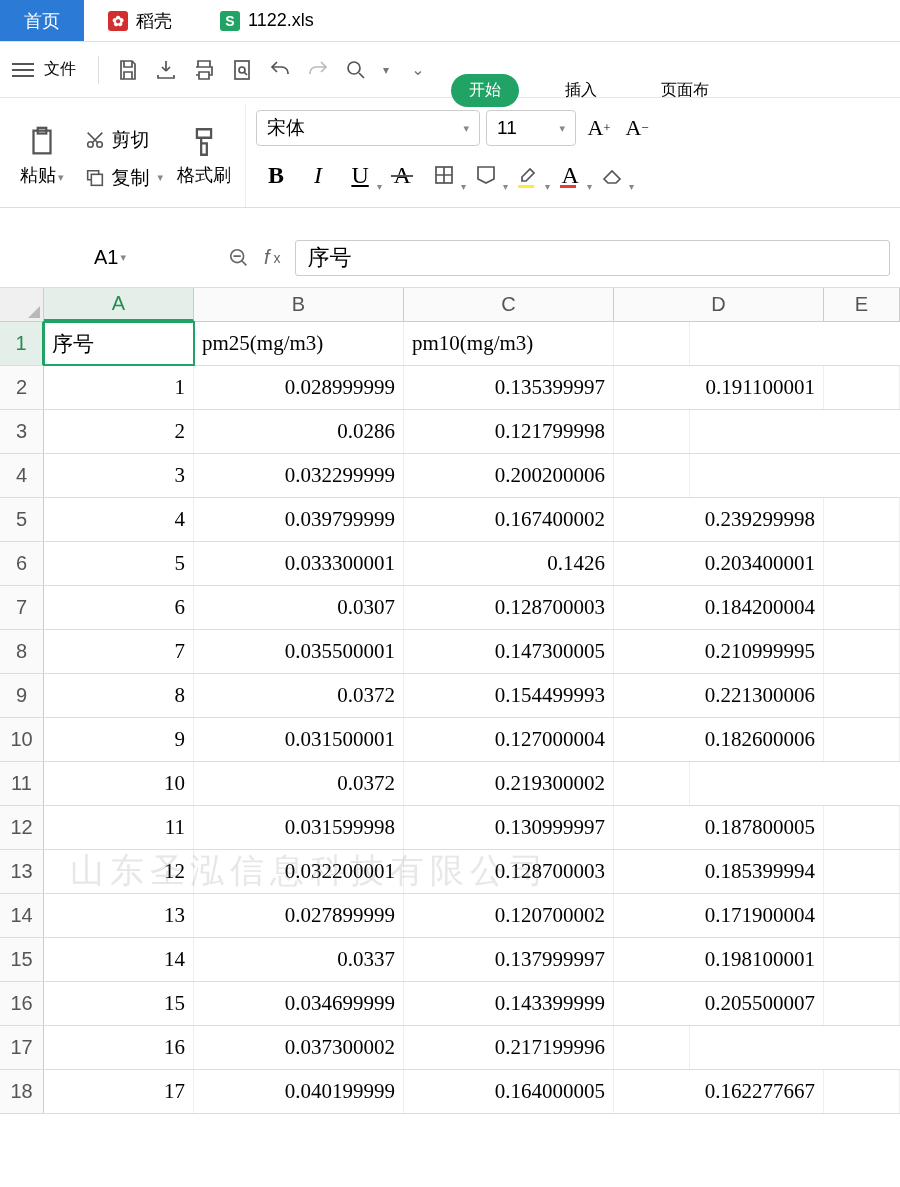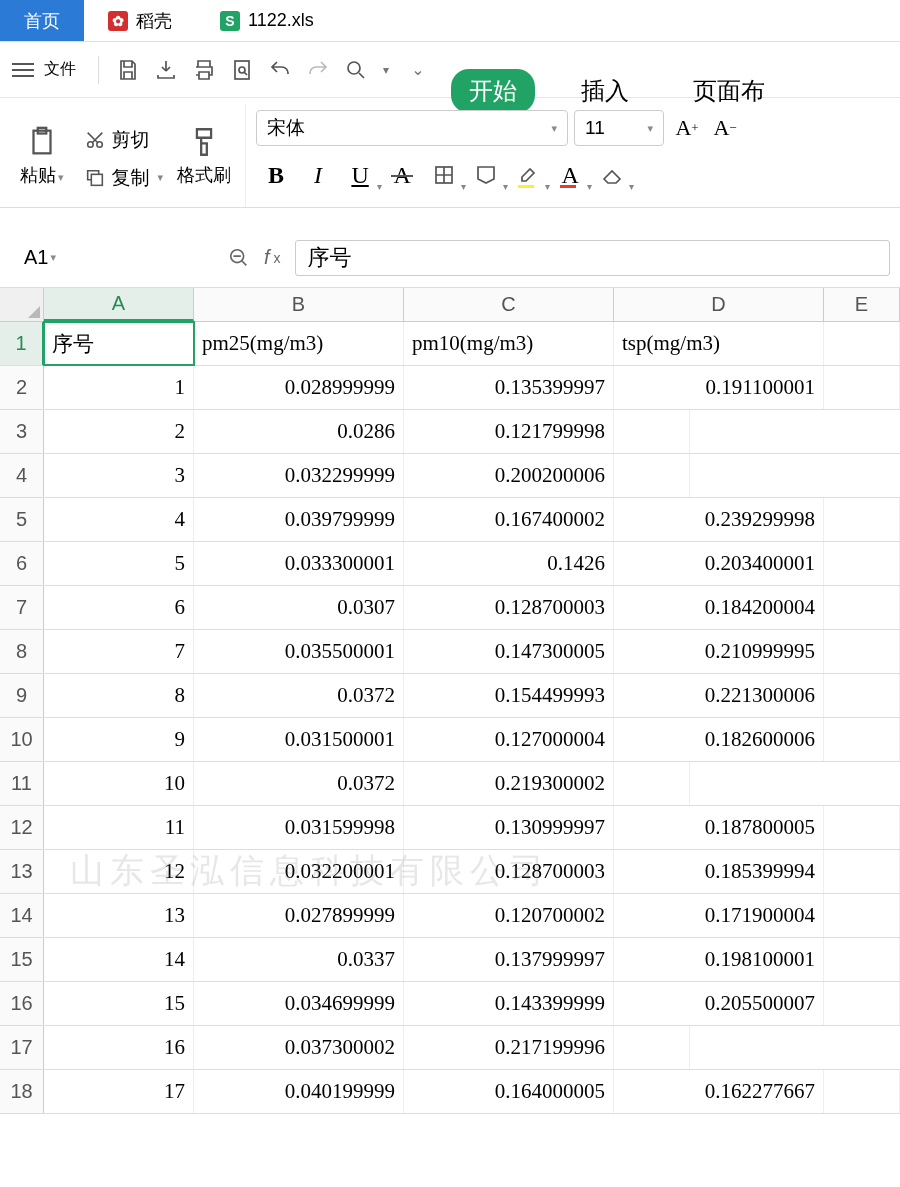--- a/index.html
+++ b/index.html
@@ -54,21 +54,21 @@
   .tb-btn {
     width: 34px; height:34px;
     display:flex; align-items:center; justify-content:center;
     color:#555; cursor:pointer; border-radius:4px;
   }
   .tb-btn svg { width:24px; height:24px; stroke:#555; fill:none; stroke-width:1.7;}
   .tb-btn.disabled svg { stroke:#bbb; }
   .dropdown-caret { width:18px; cursor:pointer; color:#777; font-size:12px; text-align:center;}
 
   .ribbon-tabs { display:flex; align-items:center; gap:28px; margin-left:20px; }
-  .ribbon-tab { font-size:24px; padding:6px 18px; cursor:pointer; border-radius:18px;margin-top:42px; }
+  .ribbon-tab { font-size:16px; padding:6px 18px; cursor:pointer; border-radius:18px;margin-top:42px; }
   .ribbon-tab.active { background:#22a366; color:#fff; }
 
   
   .toolbar2 {
     display:flex;
     height: 110px;
     border-bottom:1px solid #ddd;
     padding: 6px 6px 0 6px;
   }
   .group {
@@ -79,21 +79,21 @@
   .big-btn { display:flex; flex-direction:column; align-items:center; gap:4px; cursor:pointer; padding:4px 6px; font-size:18px;}
   .big-btn svg { width:34px; height:34px; stroke:#555; fill:none; stroke-width:1.6;}
   .clip-group-rows { display:flex; flex-direction:column; gap:12px; justify-content:center; padding-left:6px;}
   .clip-row { display:flex; align-items:center; gap:6px; font-size:19px; cursor:pointer;}
   .clip-row svg { width:22px; height:22px; stroke:#555; fill:none; stroke-width:1.7;}
   .small-caret { font-size:11px; color:#888; padding-left:2px;}
 
   .font-group { flex:0 0 auto; padding:6px 10px; display:flex; flex-direction:column; gap:10px;}
   .font-row1 { display:flex; gap:6px; align-items:center;}
   .font-name {
-    width:312px; height:36px; border:1px solid #ccc; border-radius:4px;
+    width:224px; height:36px; border:1px solid #ccc; border-radius:4px;
     display:flex; align-items:center; justify-content:space-between; padding:0 10px; font-size:19px; cursor:pointer; background:#fff;
   }
   .font-size {
     width:90px; height:36px; border:1px solid #ccc; border-radius:4px;
     display:flex; align-items:center; justify-content:space-between; padding:0 10px; font-size:19px; cursor:pointer; background:#fff;
   }
   .font-inc-dec { display:flex; gap:4px; }
   .ai-btn { width:34px; height:34px; display:flex; align-items:center; justify-content:center; font-family:"Times New Roman",serif; font-size:22px; cursor:pointer;}
   .ai-btn sup { font-size:13px;}
 
@@ -108,21 +108,21 @@
   .yellow { background:#ffeb3b;}
   .red { background:#e53935;}
 
   
   .formula-bar {
     display:flex; align-items:center; height:60px; border-bottom:1px solid #ddd;
     padding: 0 10px; gap:18px; margin-top:20px;
   }
   .name-box {
     width:200px; height:36px; background:#fff;
-    display:flex; align-items:center; justify-content:flex-start; padding:0 14px; font-size:20px;
+    display:flex; align-items:center; justify-content:center; padding:0 14px; font-size:20px;
   }
   .fx-area { display:flex; align-items:center; gap:14px; flex:1;}
   .fx-icon { display:flex; align-items:center; gap:4px; color:#666; font-size:20px;}
   .fx-icon svg { width:22px; height:22px; stroke:#666; fill:none; stroke-width:1.8;}
   .fx-input {
     flex:1; height:36px; border:1px solid #ccc; border-radius:3px; padding:0 12px; font-size:22px; display:flex; align-items:center; background:#fff;
   }
 
   
   .sheet { display:flex; flex-direction:column; }
@@ -360,21 +360,20 @@
     <div class="col-h colC">C</div>
     <div class="col-h colD">D</div>
     <div class="col-h colE">E</div>
   </div>
   <div class="rows" id="rows-container">
       <div class="row">
         <div class="row-h sel">1</div>
         <div class="cell colA txt selected">序号</div>
         <div class="cell colB txt">pm25(mg/m3)</div>
         <div class="cell colC txt">pm10(mg/m3)</div>
-        <div class="cell colD txt">tsp(mg/m3)</div>
         <div class="cell colE"></div>
       </div>
       <div class="row">
         <div class="row-h">2</div>
         <div class="cell colA num">1</div>
         <div class="cell colB num">0.028999999</div>
         <div class="cell colC num">0.135399997</div>
         <div class="cell colD num">0.191100001</div>
         <div class="cell colE"></div>
       </div>

